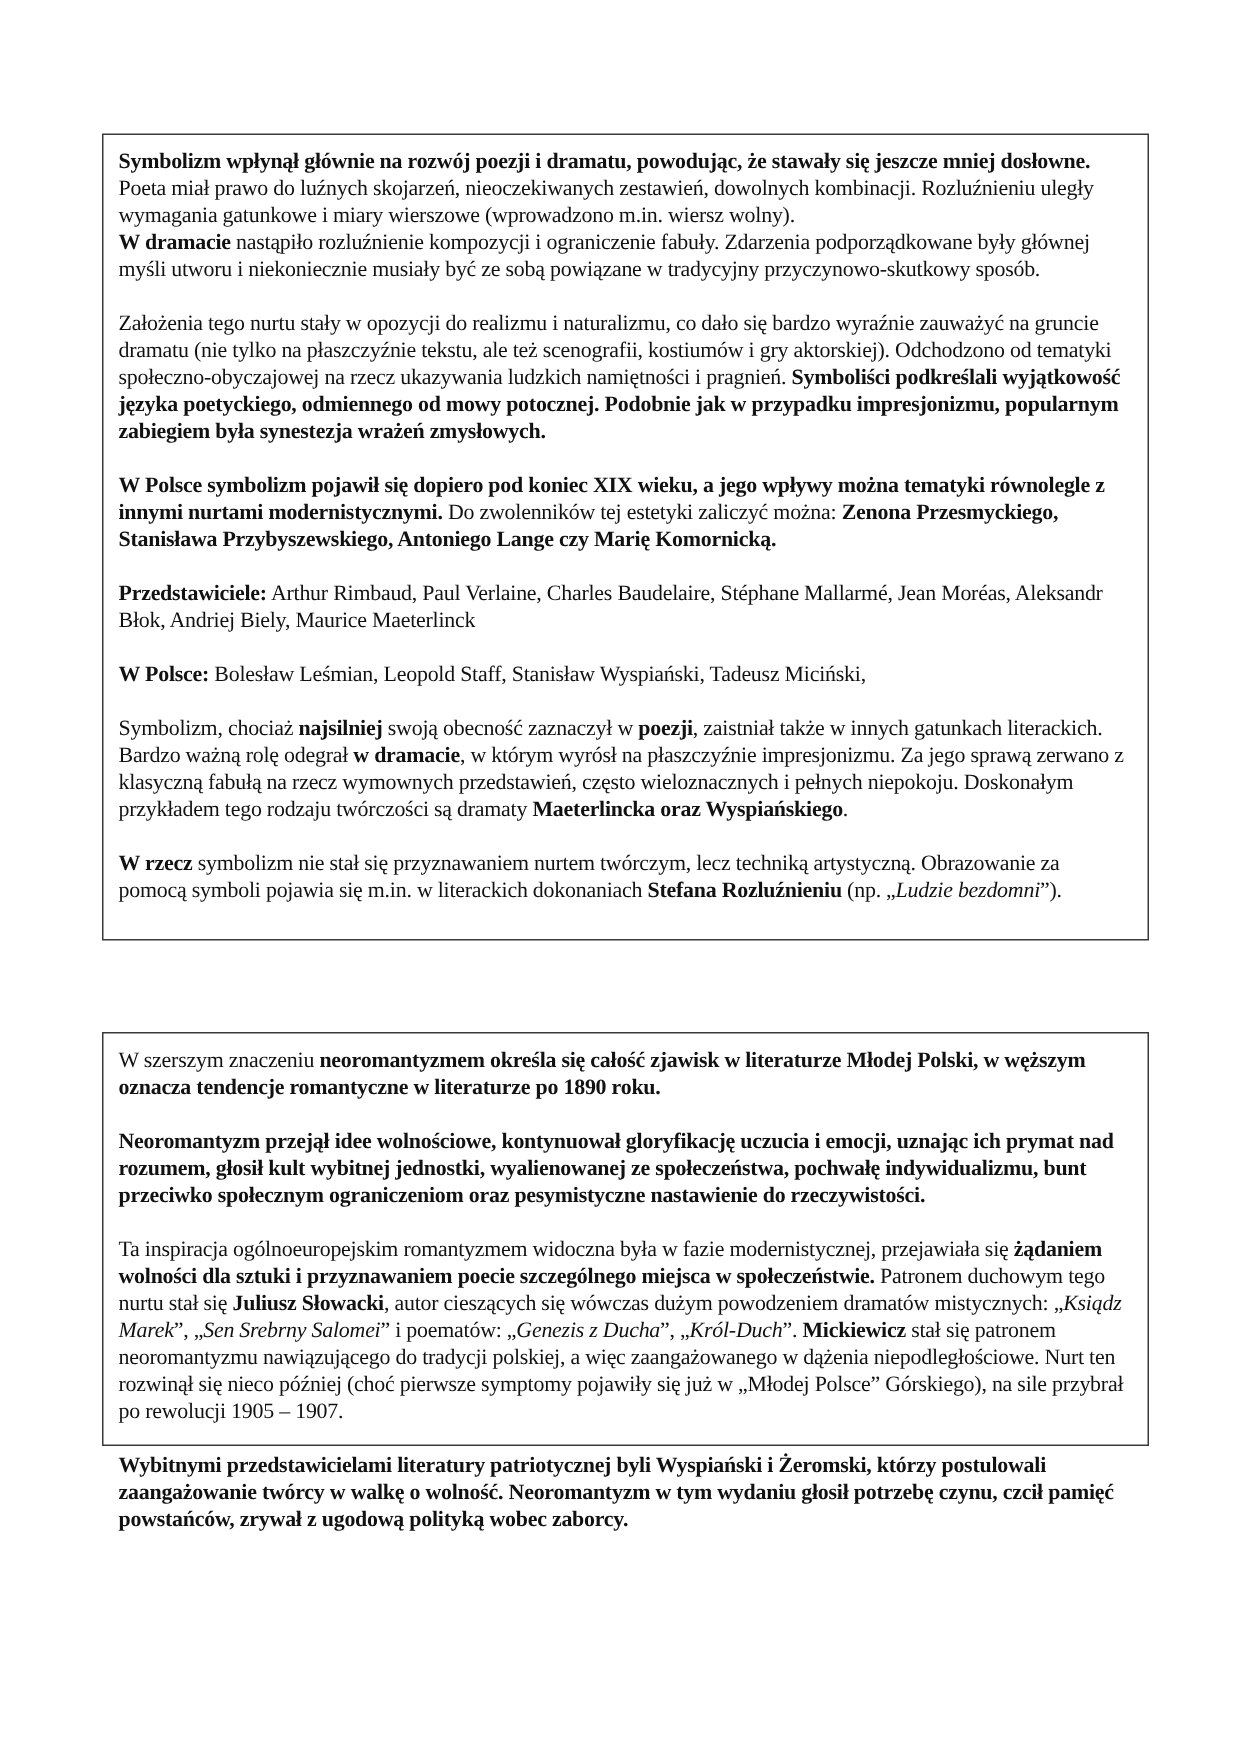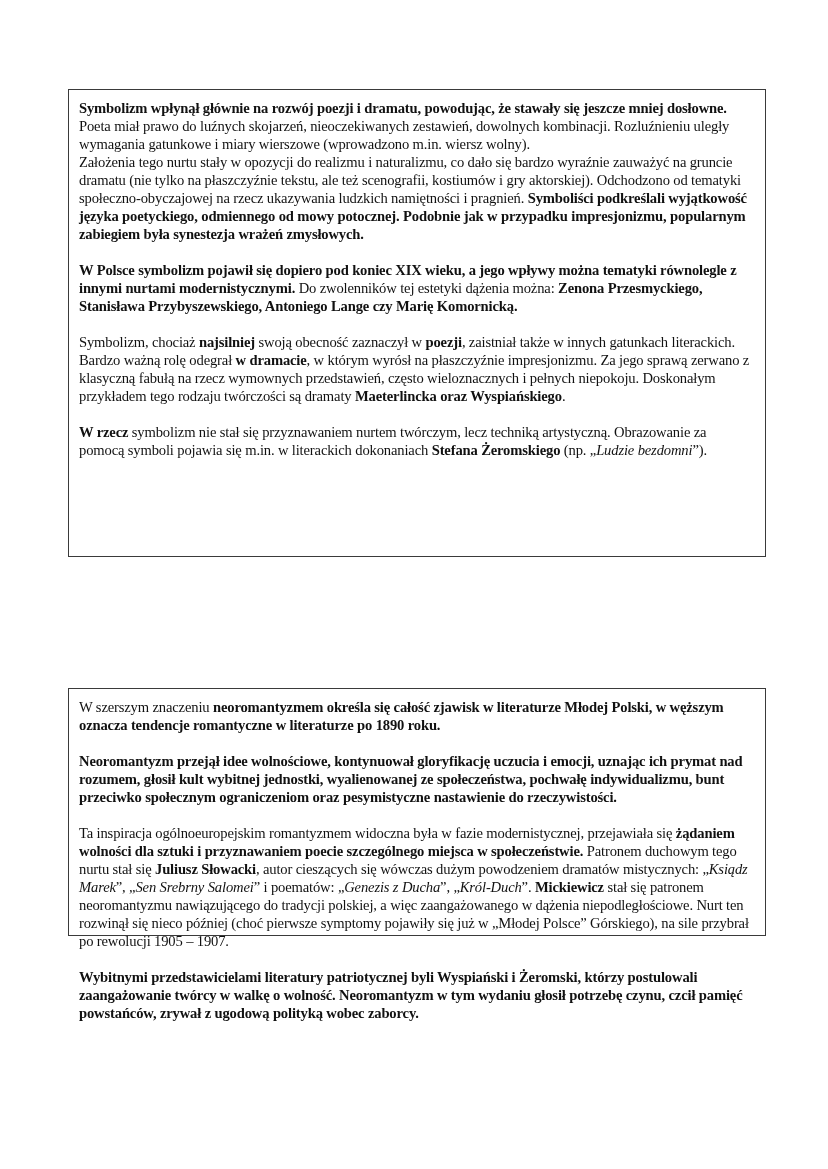--- a/index.html
+++ b/index.html
@@ -1,35 +1,38 @@
 <!DOCTYPE html>
 <html><head>
 <meta charset="utf-8">
 <style>
   html, body { margin: 0; padding: 0; background: #ffffff; }
   body { width: 828px; height: 1169px; position: relative; overflow: hidden;
          font-family: "Liberation Serif", serif; color: #111111; }
   .box { position: absolute; left: 68px; width: 698px; border: 1.5px solid #3a3a3a;
          box-sizing: border-box; padding: 9px 10px 10px 10px; }
-  #box1 { top: 89px; height: 468px; }
-  #box2 { top: 688px; height: 248px; }
+  #box1 { top: 89px; height: 538px; }
+  #box2 { top: 688px; height: 276px; }
   p { margin: 0 0 18px 0; font-size: 14.6px; line-height: 18px; letter-spacing: -0.15px; }
   p.tight { margin-bottom: 0; }
   b { font-weight: bold; }
   i { font-style: italic; }
 </style>
 </head>
 <body>
 
 <div id="box1" class="box">
   <p class="tight"><b>Symbolizm wpłynął głównie na rozwój poezji i dramatu, powodując, że stawały się jeszcze mniej dosłowne.</b><span> Poeta miał prawo do luźnych skojarzeń, nieoczekiwanych zestawień, dowolnych kombinacji. Rozluźnieniu uległy wymagania gatunkowe i miary wierszowe (wprowadzono m.in. wiersz wolny).</span></p>
+  <p><b>W dramacie</b><span> nastąpiło rozluźnienie kompozycji i ograniczenie fabuły. Zdarzenia podporządkowane były głównej myśli utworu i niekoniecznie musiały być ze sobą powiązane w tradycyjny przyczynowo-skutkowy sposób.</span></p>
   <p><span>Założenia tego nurtu stały w opozycji do realizmu i naturalizmu, co dało się bardzo wyraźnie zauważyć na gruncie dramatu (nie tylko na płaszczyźnie tekstu, ale też scenografii, kostiumów i gry aktorskiej). Odchodzono od tematyki społeczno-obyczajowej na rzecz ukazywania ludzkich namiętności i pragnień. </span><b>Symboliści podkreślali wyjątkowość języka poetyckiego, odmiennego od mowy potocznej. Podobnie jak w przypadku impresjonizmu, popularnym zabiegiem była synestezja wrażeń zmysłowych.</b></p>
-  <p><b>W Polsce symbolizm pojawił się dopiero pod koniec XIX wieku, a jego wpływy można tematyki równolegle z innymi nurtami modernistycznymi.</b><span> Do zwolenników tej estetyki dążenia można: </span><b>Zenona Przesmyckiego, Stanisława Przybyszewskiego, Antoniego Lange czy Marię Komornicką.</b></p>
+  <p><b>W Polsce symbolizm pojawił się dopiero pod koniec XIX wieku, a jego wpływy można tematyki równolegle z innymi nurtami modernistycznymi.</b><span> Do zwolenników tej estetyki zaliczyć można: </span><b>Zenona Przesmyckiego, Stanisława Przybyszewskiego, Antoniego Lange czy Marię Komornicką.</b></p>
+  <p><b>Przedstawiciele:</b><span> Arthur Rimbaud, Paul Verlaine, Charles Baudelaire, Stéphane Mallarmé, Jean Moréas, Aleksandr Błok, Andriej Biely, Maurice Maeterlinck</span></p>
+  <p><b>W Polsce:</b><span> Bolesław Leśmian, Leopold Staff, Stanisław Wyspiański, Tadeusz Miciński,</span></p>
   <p><span>Symbolizm, chociaż </span><b>najsilniej</b><span> swoją obecność zaznaczył w </span><b>poezji</b><span>, zaistniał także w innych gatunkach literackich. Bardzo ważną rolę odegrał </span><b>w dramacie</b><span>, w którym wyrósł na płaszczyźnie impresjonizmu. Za jego sprawą zerwano z klasyczną fabułą na rzecz wymownych przedstawień, często wieloznacznych i pełnych niepokoju. Doskonałym przykładem tego rodzaju twórczości są dramaty </span><b>Maeterlincka oraz Wyspiańskiego</b><span>.</span></p>
-  <p class="tight"><b>W rzecz</b><span> symbolizm nie stał się przyznawaniem nurtem twórczym, lecz techniką artystyczną. Obrazowanie za pomocą symboli pojawia się m.in. w literackich dokonaniach </span><b>Stefana Żeromskiego</b><span> (np. „</span><i>Ludzie bezdomni</i><span>”).</span></p>
+  <p class="tight"><b>W rzecz</b><span> symbolizm nie stał się przyznawaniem nurtem twórczym, lecz techniką artystyczną. Obrazowanie za pomocą symboli pojawia się m.in. w literackich dokonaniach </span><b>Stefana Rozluźnieniu</b><span> (np. „</span><i>Ludzie bezdomni</i><span>”).</span></p>
 </div>
 
 <div id="box2" class="box">
   <p><span>W szerszym znaczeniu </span><b>neoromantyzmem określa się całość zjawisk w literaturze Młodej Polski, w węższym oznacza tendencje romantyczne w literaturze po 1890 roku.</b></p>
   <p><b>Neoromantyzm przejął idee wolnościowe, kontynuował gloryfikację uczucia i emocji, uznając ich prymat nad rozumem, głosił kult wybitnej jednostki, wyalienowanej ze społeczeństwa, pochwałę indywidualizmu, bunt przeciwko społecznym ograniczeniom oraz pesymistyczne nastawienie do rzeczywistości.</b></p>
   <p><span>Ta inspiracja ogólnoeuropejskim romantyzmem widoczna była w fazie modernistycznej, przejawiała się </span><b>żądaniem wolności dla sztuki i przyznawaniem poecie szczególnego miejsca w społeczeństwie.</b><span> Patronem duchowym tego nurtu stał się </span><b>Juliusz Słowacki</b><span>, autor cieszących się wówczas dużym powodzeniem dramatów mistycznych: „</span><i>Ksiądz Marek</i><span>”, „</span><i>Sen Srebrny Salomei</i><span>” i poematów: „</span><i>Genezis z Ducha</i><span>”, „</span><i>Król-Duch</i><span>”. </span><b>Mickiewicz</b><span> stał się patronem neoromantyzmu nawiązującego do tradycji polskiej, a więc zaangażowanego w dążenia niepodległościowe. Nurt ten rozwinął się nieco później (choć pierwsze symptomy pojawiły się już w „Młodej Polsce” Górskiego), na sile przybrał po rewolucji 1905 – 1907.</span></p>
   <p class="tight"><b>Wybitnymi przedstawicielami literatury patriotycznej byli Wyspiański i Żeromski, którzy postulowali zaangażowanie twórcy w walkę o wolność. Neoromantyzm w tym wydaniu głosił potrzebę czynu, czcił pamięć powstańców, zrywał z ugodową polityką wobec zaborcy.</b></p>
 </div>
 
 </body></html>

